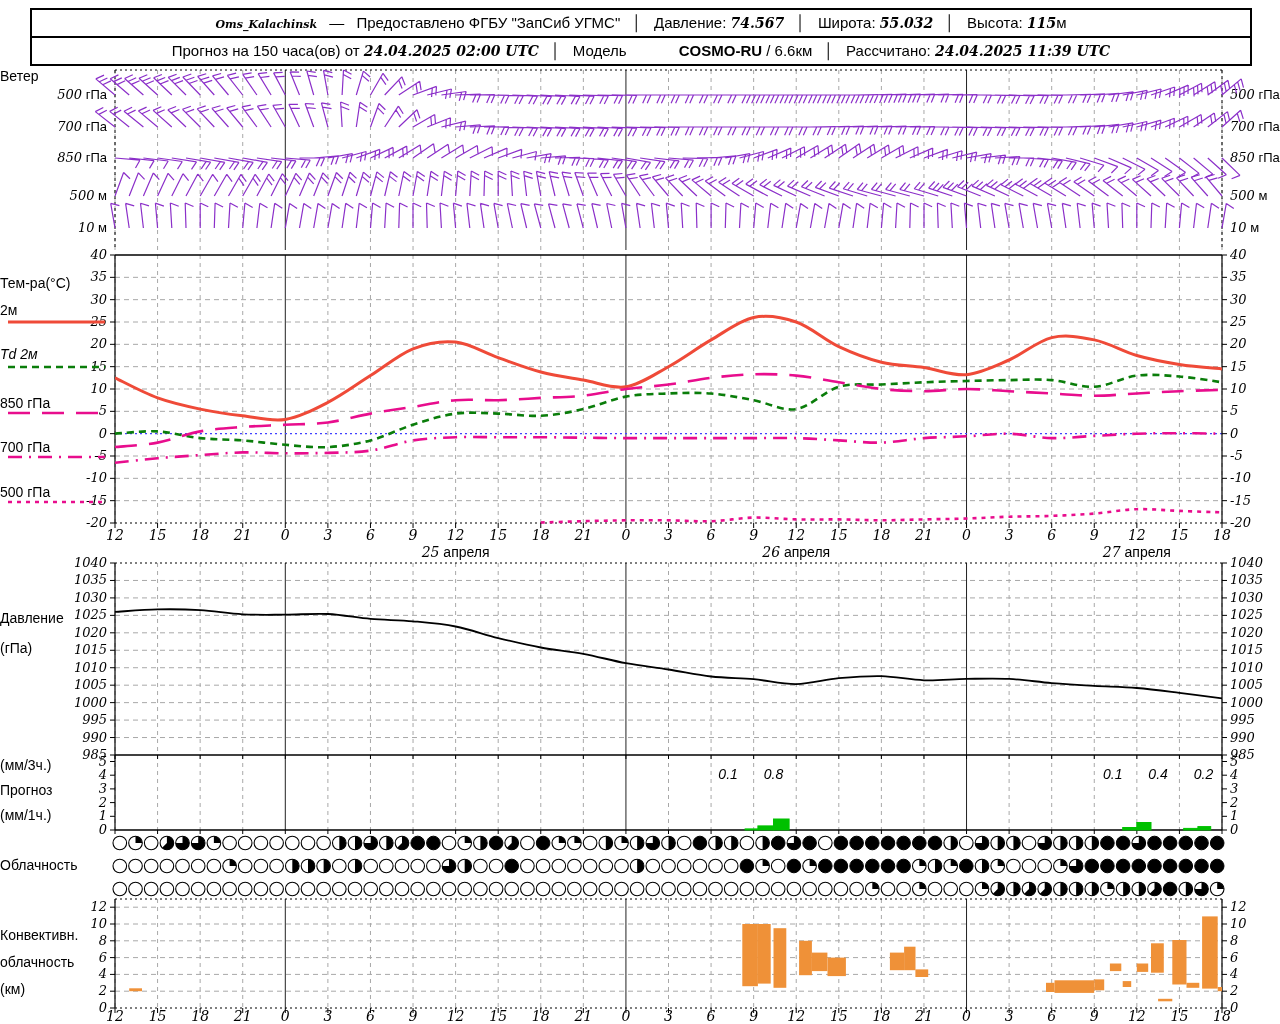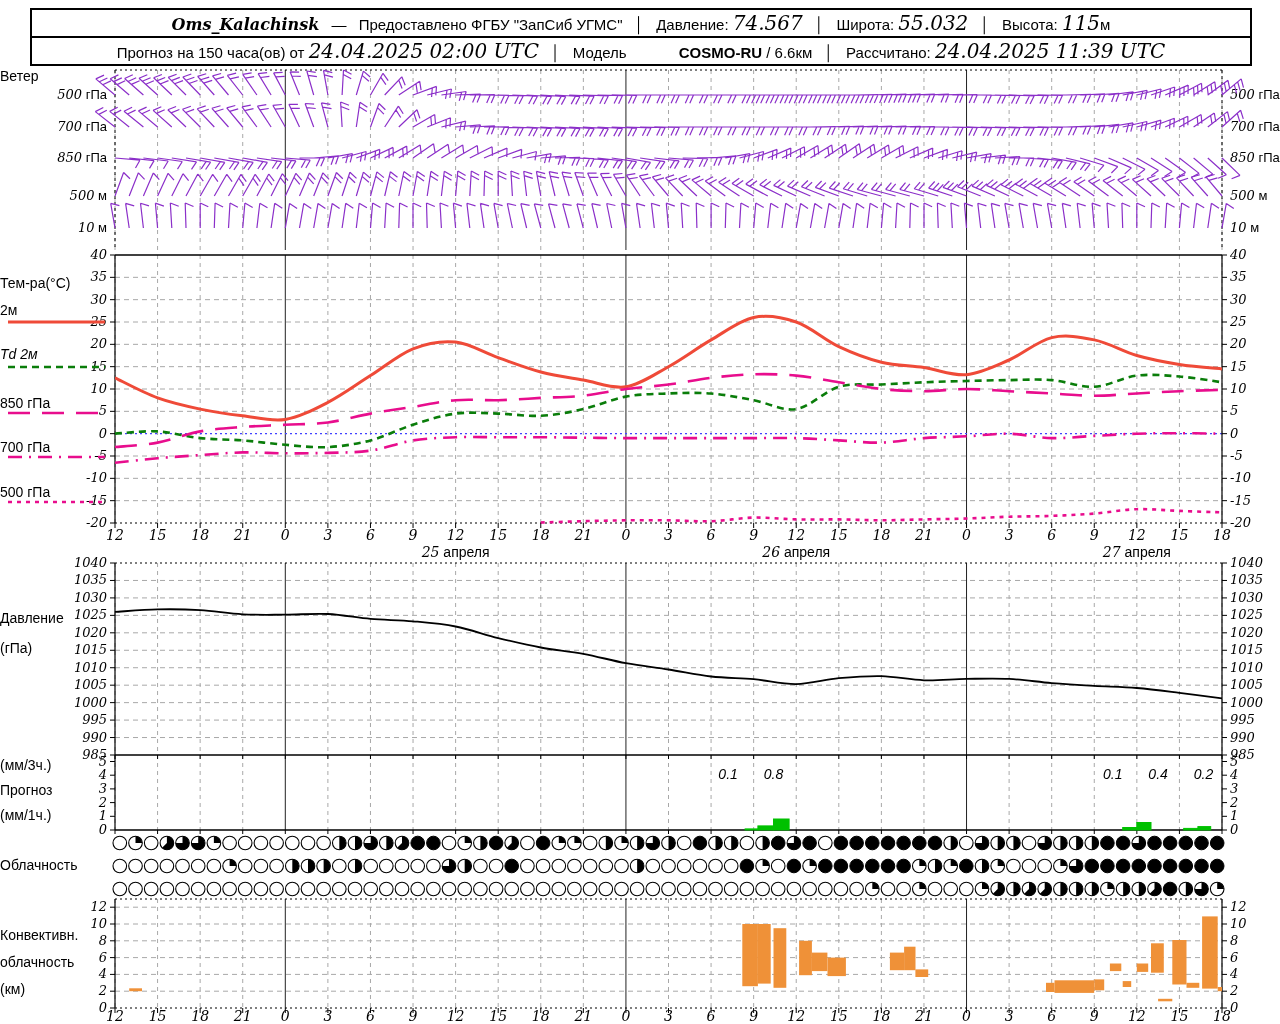--- a/index.html
+++ b/index.html
@@ -1,22 +1,22 @@
 <!DOCTYPE html>
 <html><head>
 <meta charset="utf-8">
 <style>
   html,body{margin:0;padding:0;background:#fff;}
   #screen{position:relative;width:1280px;height:1024px;background:#ffffff;overflow:hidden;
           font-family:"Liberation Sans",sans-serif;color:#000;}
   .hdr{position:absolute;left:30px;top:8px;width:1218px;border:2px solid #000;background:#fff;}
   .hdr-row{height:26px;line-height:26px;text-align:center;font-size:15px;white-space:nowrap;}
   .hdr-row + .hdr-row{border-top:2px solid #000;}
-  .station{font-family:"DejaVu Serif",serif;font-weight:bold;font-style:italic;font-size:16px;}
-  .hv{font-style:italic;font-weight:normal;font-family:"DejaVu Serif",serif;font-size:20px;}
+  .station{font-family:"DejaVu Serif",serif;font-weight:bold;font-style:italic;font-size:11px;}
+  .hv{font-style:italic;font-weight:bold;font-family:"DejaVu Serif",serif;font-size:14px;}
   .hb{font-weight:bold;margin-left:48px;}
   .sep{padding:0 8px;}
   .plabel{position:absolute;left:0;width:110px;text-align:left;font-size:14px;line-height:18px;}
   .plabel.r{text-align:left;}
   svg text{font-family:"Liberation Sans",sans-serif;}
 </style>
 </head>
 <body>
 <div id="screen">
 

